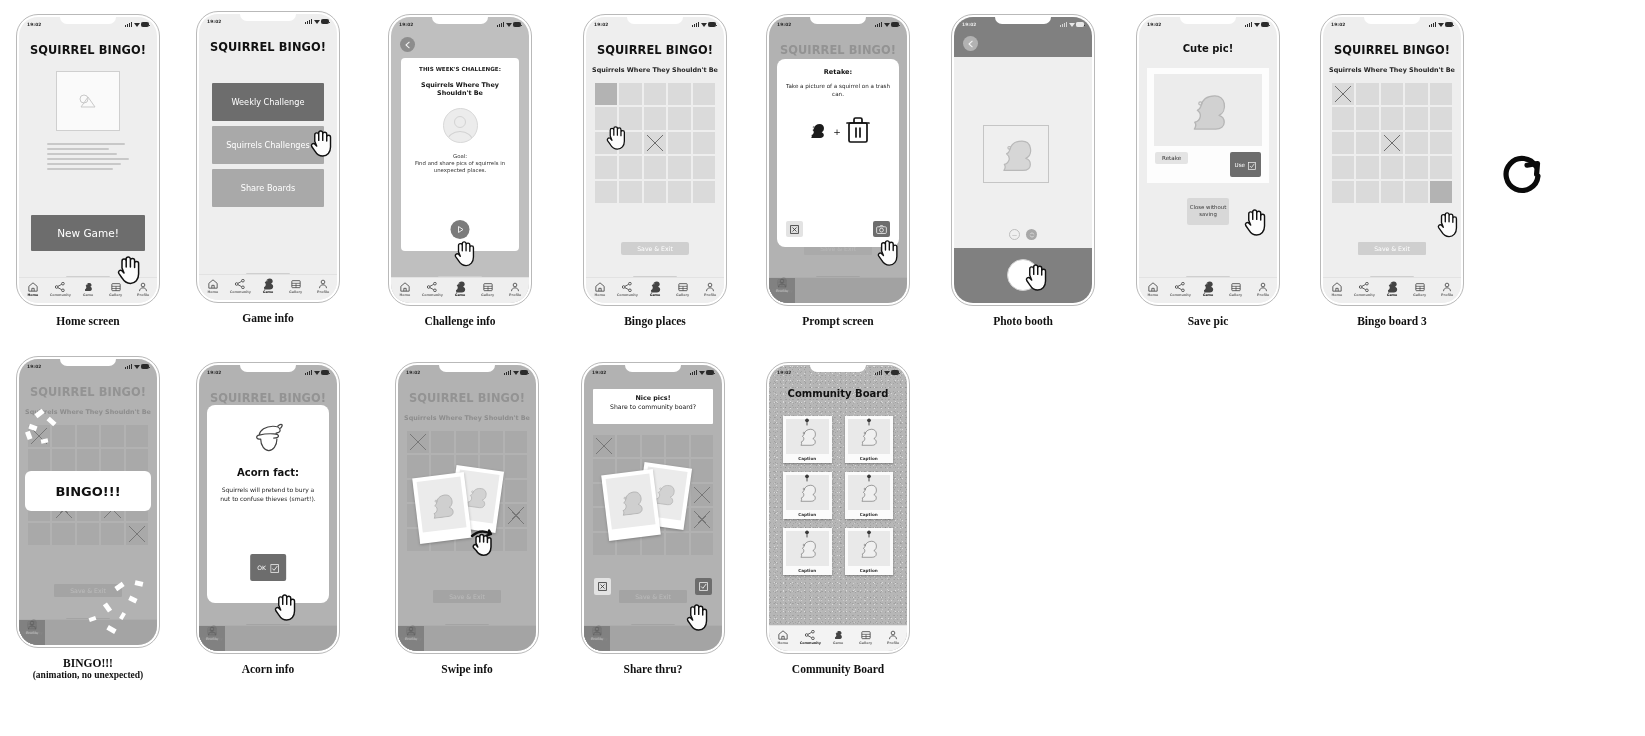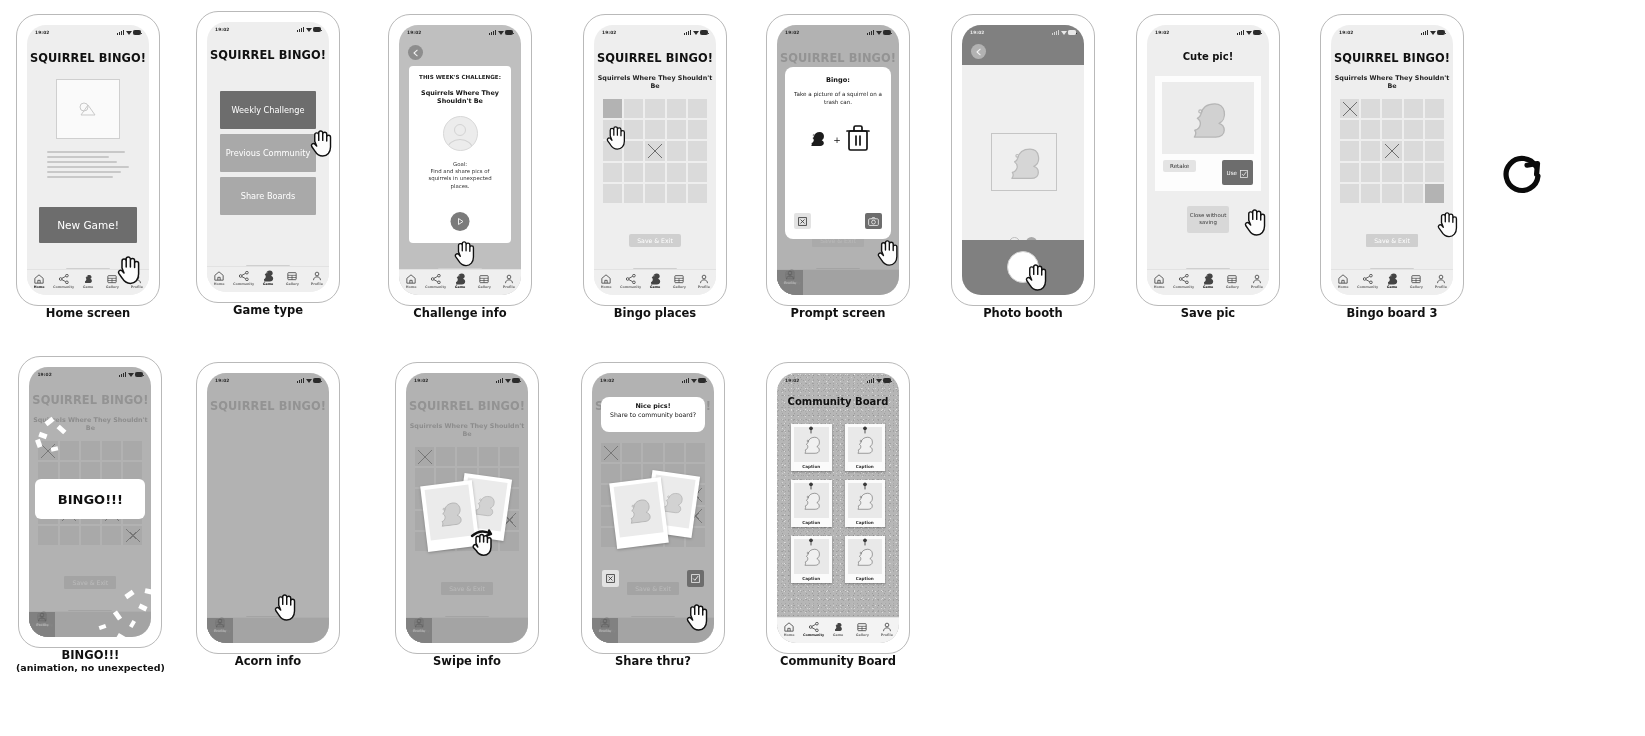--- a/index.html
+++ b/index.html
@@ -13,21 +13,21 @@
   .board { position: relative; width: 1645px; height: 736px; }
 
   
   .cell { position: absolute; display:flex; flex-direction:column; align-items:center; }
   .phone {
     position: relative;
     width: 144px; height: 292px;
     border: 1.6px solid #b9b9b9;
     border-radius: 22px;
     background: #ffffff;
-    padding: 10px;
+    padding: 2px;
   }
   .screen {
     position: relative;
     width: 100%; height: 100%;
     border-radius: 19px;
     overflow: hidden;
     background: #eeeeee;
   }
   .notch {
     position:absolute; top:0; left:50%; transform:translateX(-50%);
@@ -46,22 +46,22 @@
     background:
       linear-gradient(#2b2b2b,#2b2b2b) 0 3px/1.3px 2px no-repeat,
       linear-gradient(#2b2b2b,#2b2b2b) 2px 2px/1.3px 3px no-repeat,
       linear-gradient(#2b2b2b,#2b2b2b) 4px 1px/1.3px 4px no-repeat,
       linear-gradient(#2b2b2b,#2b2b2b) 6px 0px/1.3px 5px no-repeat;}
   .wifi { width:0;height:0;border-left:3px solid transparent;border-right:3px solid transparent;border-top:4px solid #2b2b2b; }
   .batt { width:8px;height:4.5px;border:.8px solid #2b2b2b;border-radius:1.2px;position:relative;background:#2b2b2b;background-clip:content-box;padding:.4px;}
   .batt:after{content:"";position:absolute;right:-2px;top:1.3px;width:1px;height:1.8px;background:#2b2b2b;border-radius:0 1px 1px 0;}
 
   .caption {
-    margin-top: 0; text-align:center;
-    font-size: 11.5px; font-weight: 800; color:#111; line-height: 1.25;
+    margin-top: 8px; text-align:center;
+    font-size: 11.5px; font-weight: 800; color:#111; line-height: 1.25; font-family: Liberation Serif, serif;
   }
   .caption small { display:block; font-size:9.5px; font-weight:800; }
 
   
   .body { position:absolute; top:13px; left:0; right:0; bottom:0; }
   .apptitle {
     text-align:center; font-weight:900; font-size:11.4px; color:#111;
     letter-spacing:.1px; margin-top: 13px;
   }
   .apptitle.muted { color:#a8a8a8; }
@@ -244,21 +244,21 @@
             <span>19:02</span>
             <span class="sig">
               <span class="bars"></span>
               <span class="wifi"></span>
               <span class="batt"></span>
             </span>
           </div>
           <div class="body">
             <div class="apptitle">SQUIRREL BINGO!</div>
             <div class="btn dark" style="position: absolute; left: 13px; right: 13px; top: 56px; height: 38px; font-size: 8.2px;">Weekly Challenge</div>
-            <div class="btn light" style="position: absolute; left: 13px; right: 13px; top: 99px; height: 38px; font-size: 8.2px;">Previous Community</div>
+            <div class="btn light" style="position: absolute; left: 13px; right: 13px; top: 99px; height: 38px; font-size: 8.2px;">Squirrels Challenges</div>
             <div class="btn light" style="position: absolute; left: 13px; right: 13px; top: 142px; height: 38px; font-size: 8.2px;">Share Boards</div>
           </div>
           <div class="homebar"></div>
           <div class="tabbar">
             <div class="tab">
               <div class="ico">
                 <svg width="10" height="10" viewBox="0 0 12 12">
                   <use href="#sym-home"></use>
                 </svg>
               </div>
@@ -295,21 +295,21 @@
                 </svg>
               </div>
               <div class="lbl">Profile</div>
             </div>
           </div>
         </div>
         <div class="hand" style="left: 113px; top: 117px; transform: scale(0.95); transform-origin: left top;"><svg width="26" height="30" viewBox="0 0 26 30">
     <path d="M5 13 V6.2 a2.1 2.1 0 0 1 4.2 0 V12 V4.2 a2.1 2.1 0 0 1 4.2 0 V12 V5.6 a2.1 2.1 0 0 1 4.2 0 V12.6 V8.6 a2 2 0 0 1 4 0 V19 c0 5.4-3.3 9.4-8.2 9.4 -4.4 0-6.3-2-8.2-5.2 L1.8 18.4 a2.1 2.1 0 0 1 3.1-2.7 L7 18 Z" fill="#fdfdfd" stroke="#111" stroke-width="1.5" stroke-linejoin="round"></path>
   </svg></div>
       </div>
-      <div class="caption"><span>Game type</span></div>
+      <div class="caption"><span>Game info</span></div>
     </div>
     <div class="cell" style="left: 388px; top: 14px;">
       <div class="phone">
         <div class="notch"></div>
         <div class="screen" style="background: rgb(191, 191, 191);">
           <div class="statusbar">
             <span>19:02</span>
             <span class="sig">
               <span class="bars"></span>
               <span class="wifi"></span>
@@ -495,21 +495,21 @@
               <span class="wifi"></span>
               <span class="batt"></span>
             </span>
           </div>
           <div class="body">
             <div class="apptitle muted">SQUIRREL BINGO!</div>
             <div class="btn pale" style="position: absolute; left: 35px; right: 35px; bottom: 48px; height: 13px; font-size: 6.2px; opacity: 0.55;">Save &amp; Exit</div>
           </div>
           <div class="dim"></div>
           <div class="card" style="inset: 42px 8px 56px; padding: 9px 8px;">
-            <div style="text-align: center; font-size: 6.6px; font-weight: 800; color: rgb(17, 17, 17);">Bingo:</div>
+            <div style="text-align: center; font-size: 6.6px; font-weight: 800; color: rgb(17, 17, 17);">Retake:</div>
             <div style="text-align: center; font-size: 5.6px; color: rgb(34, 34, 34); line-height: 1.45; margin-top: 6px;">Take a picture of a squirrel on a trash can.</div>
             <div style="display: flex; align-items: center; justify-content: center; gap: 5px; margin-top: 18px;">
               <div><svg width="22" height="18.04" viewBox="0 0 60 50">
     <path d="M38 8 c6 0 10 4 11 9 1.5 7 -2 12 -6 14 3 1 6 4 6 8 0 5 -4 8 -10 8 H14 c2 -3 2 -6 .5 -8 4 -1 6 -4 6.5 -7 .5 -3.5 -1.5 -5.5 -3.5 -7 2 -1 3.5 -2.5 4 -4.5 C23 13 28.5 8 38 8 Z" fill="#1c1c1c" stroke="none" stroke-width="1.6" stroke-linejoin="round"></path>
     <circle cx="21" cy="17" r="1.8" fill="none" stroke="#1c1c1c" stroke-width="1.4"></circle>
   </svg></div>
               <div style="font-size: 9px; color: rgb(17, 17, 17);">+</div>
               <div><svg width="24" height="28" viewBox="0 0 24 28">
                   <rect x="3" y="7" width="18" height="19" rx="1.5" fill="none" stroke="#111" stroke-width="1.7"></rect>
                   <path d="M1 7 H23" stroke="#111" stroke-width="1.7" stroke-linecap="round"></path>
@@ -919,20 +919,37 @@
             <span class="sig">
               <span class="bars"></span>
               <span class="wifi"></span>
               <span class="batt"></span>
             </span>
           </div>
           <div class="body">
             <div class="apptitle muted">SQUIRREL BINGO!</div>
           </div>
           <div class="dim"></div>
+          <div class="card" style="inset: 40px 8px 48px; padding: 10px;">
+            <div style="display: flex; justify-content: center; margin-top: 8px;">
+              <svg width="40" height="34" viewBox="0 0 48 42">
+                <path d="M13 15 c1-6 8-11 17-11 5 0 9 2 9 5 0 2-2 3-5 3.4 M13 15 c-2 .3-3 1.4-3 2.6 0 1.6 2 2.4 5 2.4 M13 15 c4-1 12-2 18-1.6 3 .2 6 1 6 2.6 0 1.5-2.4 2.4-6 2.6 M15 20 c0 8 5 14 10 14 s10-6 10-14" fill="none" stroke="#444" stroke-width="1.5" stroke-linecap="round" stroke-linejoin="round"></path>
+                <path d="M36 4 c2-2 4-2.6 5-2 1 .7 .4 2.6-1.6 4.4" fill="none" stroke="#444" stroke-width="1.5" stroke-linecap="round"></path>
+              </svg>
+            </div>
+            <div style="text-align: center; font-size: 10px; font-weight: 800; color: rgb(17, 17, 17); margin-top: 10px;">Acorn fact:</div>
+            <div style="text-align: center; font-size: 6px; color: rgb(34, 34, 34); line-height: 1.55; margin-top: 7px;">Squirrels will pretend to bury a nut to confuse thieves (smart!).</div>
+            <div style="position: absolute; left: 50%; transform: translateX(-50%); bottom: 22px; background: rgb(109, 109, 109); padding: 4px 7px; border-radius: 2px; display: flex; align-items: center; gap: 4px;">
+              <span style="font-size: 6px; color: rgb(255, 255, 255);">OK</span>
+              <span><svg width="9" height="9" viewBox="0 0 10 10">
+                  <rect x=".7" y=".7" width="8.6" height="8.6" fill="none" stroke="#f0f0f0" stroke-width=".9"></rect>
+                  <path d="M2.4 5 L4.3 7 L8 2.2" fill="none" stroke="#f0f0f0" stroke-width="1"></path>
+                </svg></span>
+            </div>
+          </div>
           <div class="homebar"></div>
           <div class="tabbar" style="background: rgb(207, 207, 207);">
             <div class="tab dim">
               <div class="ico">
                 <svg width="10" height="10" viewBox="0 0 12 12" style="opacity: 0.45;">
                   <use href="#sym-home"></use>
                 </svg>
               </div>
               <div class="lbl">Home</div>
             </div>
@@ -1129,21 +1146,21 @@
                 <div class="gcell"></div>
                 <div class="gcell"></div>
                 <div class="gcell"></div>
                 <div class="gcell"></div>
                 <div class="gcell"></div>
               </div>
             </div>
             <div class="btn pale" style="position: absolute; left: 35px; right: 35px; bottom: 48px; height: 13px; font-size: 6.2px;">Save &amp; Exit</div>
           </div>
           <div class="dim"></div>
-          <div class="card" style="left: 9px; right: 9px; top: 24px; height: 35px; padding: 5px 6px; border-radius: 8px; z-index: 22;">
+          <div class="card" style="left: 9px; right: 9px; top: 24px; height: 35px; padding: 5px 6px; border-radius: 1px; z-index: 22;">
             <div style="text-align: center; font-size: 6.4px; font-weight: 800; color: rgb(17, 17, 17);">Nice pics!</div>
             <div style="text-align: center; font-size: 6.2px; color: rgb(17, 17, 17); line-height: 1.3; margin-top: 1px;">Share to community board?</div>
           </div>
           <div class="polaroid" style="left: 56px; top: 100px; width: 48px; height: 62px; padding: 4px 4px 9px; transform: rotate(8deg); z-index: 16;">
             <div class="inner" style="width: 100%; height: 100%; display: flex; align-items: center; justify-content: center;">
               <svg width="30" height="24.599999999999998" viewBox="0 0 60 50">
     <path d="M38 8 c6 0 10 4 11 9 1.5 7 -2 12 -6 14 3 1 6 4 6 8 0 5 -4 8 -10 8 H14 c2 -3 2 -6 .5 -8 4 -1 6 -4 6.5 -7 .5 -3.5 -1.5 -5.5 -3.5 -7 2 -1 3.5 -2.5 4 -4.5 C23 13 28.5 8 38 8 Z" fill="#d2d2d2" stroke="#b8b8b8" stroke-width="1.6" stroke-linejoin="round"></path>
     <circle cx="21" cy="17" r="1.8" fill="none" stroke="#b8b8b8" stroke-width="1.4"></circle>
   </svg>
             </div>

